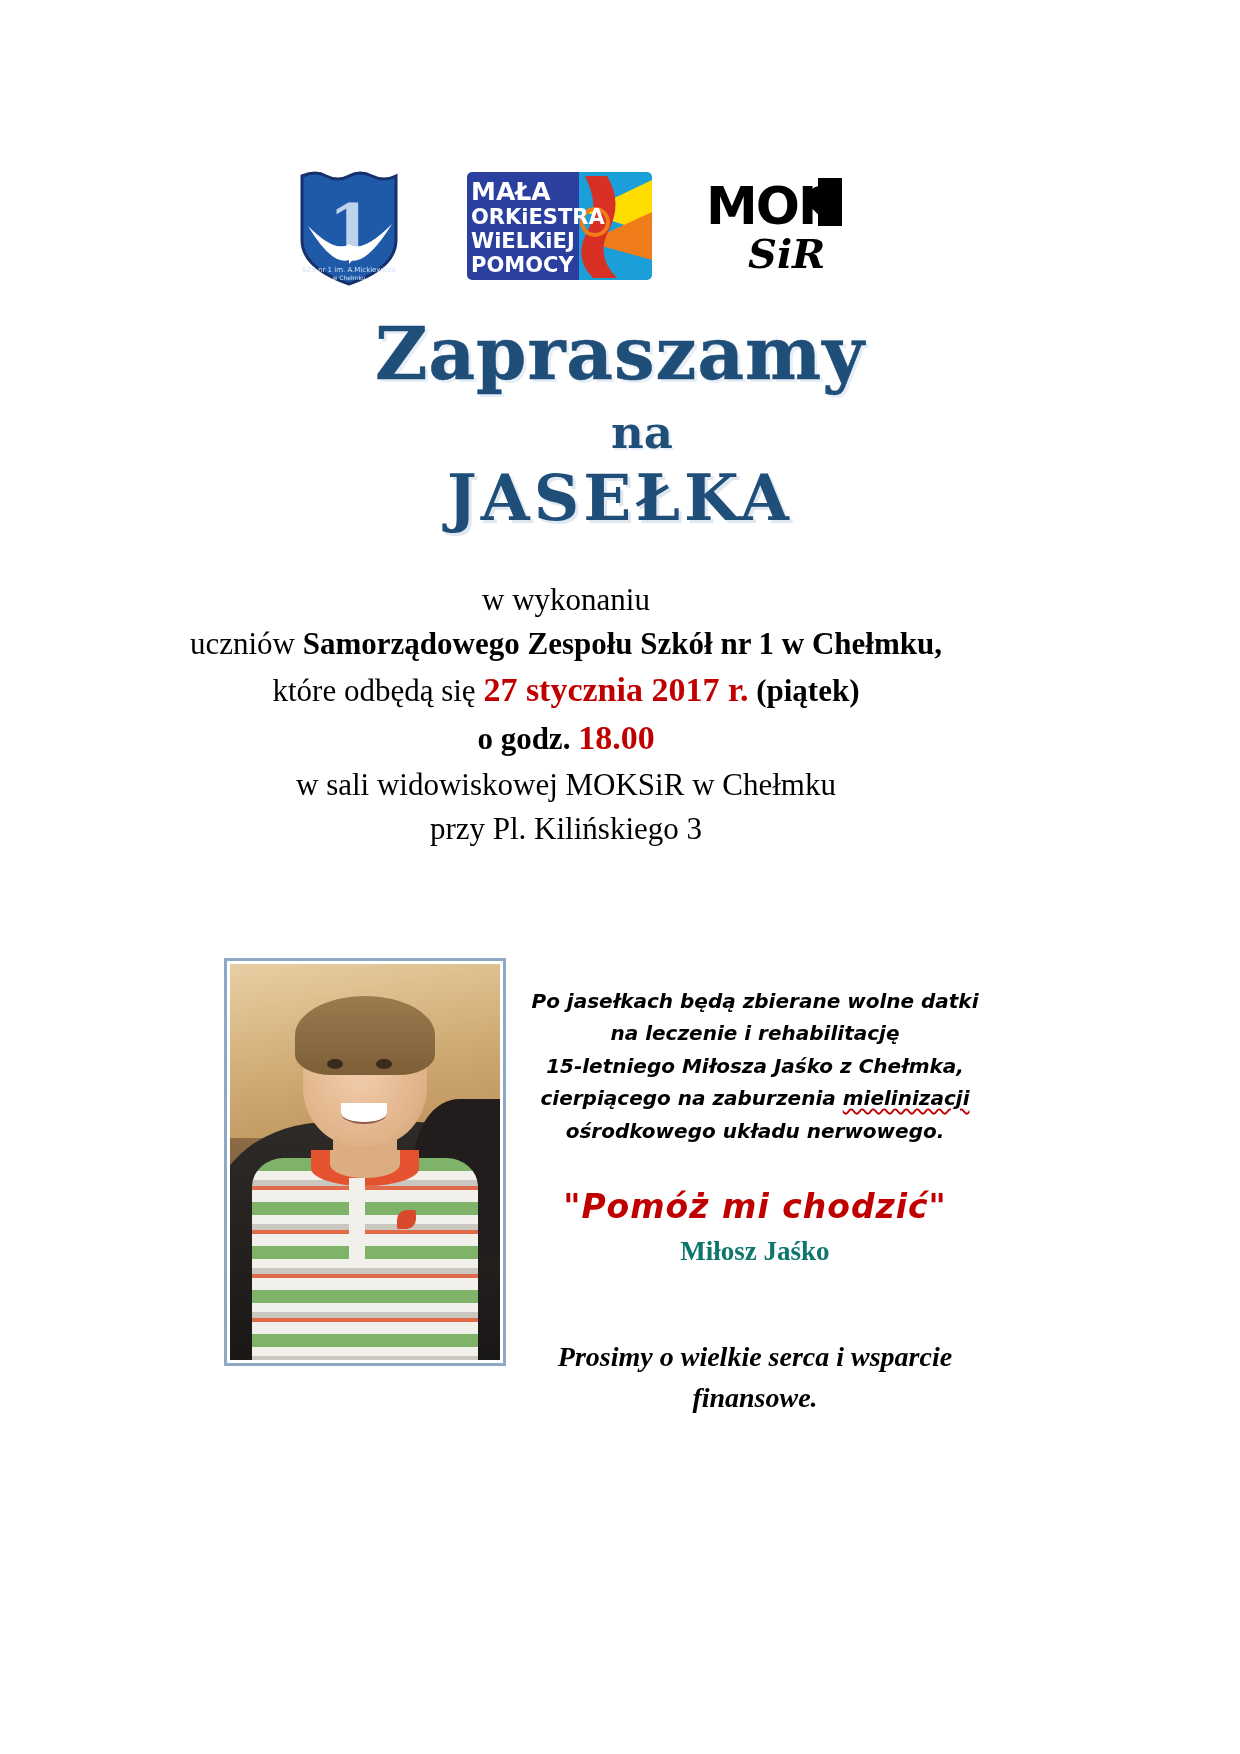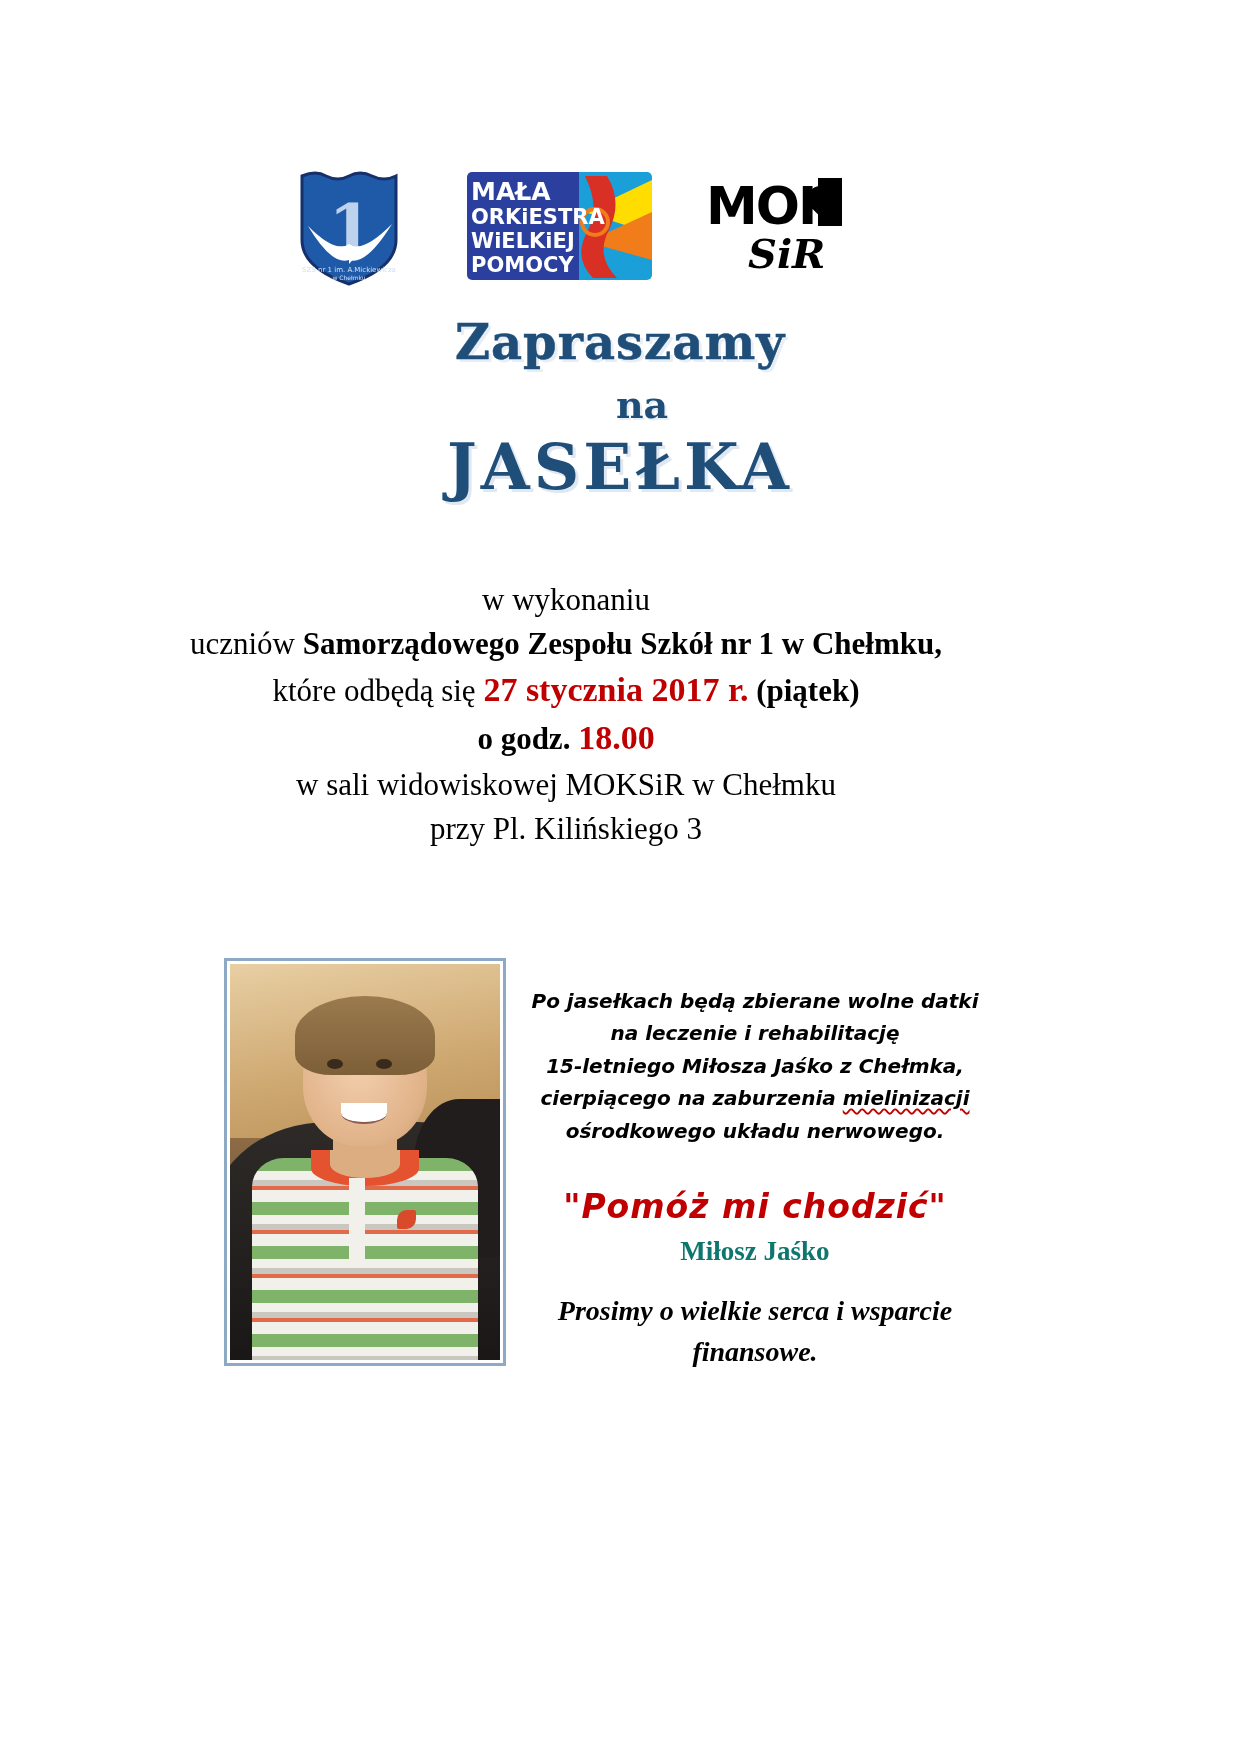--- a/index.html
+++ b/index.html
@@ -63,31 +63,31 @@
   .headline-block {
     position: absolute;
     top: 318px;
     left: 0;
     width: 1240px;
     text-align: center;
   }
   .hl-zapraszamy {
     font-family: "DejaVu Serif", serif;
     font-weight: bold;
-    font-size: 48px;
+    font-size: 72px;
     letter-spacing: 1px;
     color: #1f4e79;
     line-height: 1.0;
     text-shadow: 3px 3px 0 #e8eef5;
     -webkit-text-stroke: 0.5px #1f4e79;
   }
   .hl-na {
     font-family: "DejaVu Serif", serif;
     font-weight: bold;
-    font-size: 38px;
+    font-size: 45px;
     color: #1f4e79;
     line-height: 1.0;
     margin-top: 20px;
     text-shadow: 2px 2px 0 #e8eef5;
     padding-left: 44px;
   }
   .hl-jaselka {
     font-family: "DejaVu Serif", serif;
     font-weight: bold;
     font-size: 63px;
@@ -240,21 +240,21 @@
     letter-spacing: 1px;
   }
   .slogan-name {
     margin-top: 10px;
     font-family: "Liberation Serif", serif;
     font-weight: bold;
     font-size: 27px;
     color: #0f766e;
   }
   .closing {
-    margin-top: 24px;
+    margin-top: 70px;
     font-family: "Liberation Serif", serif;
     font-style: italic;
     font-weight: bold;
     font-size: 28px;
     color: #000000;
     line-height: 1.45;
     text-align: center;
   }
   .closing .line { display: block; }
 </style>

